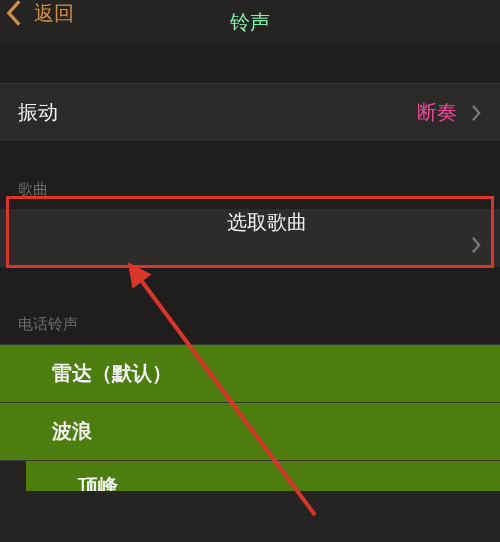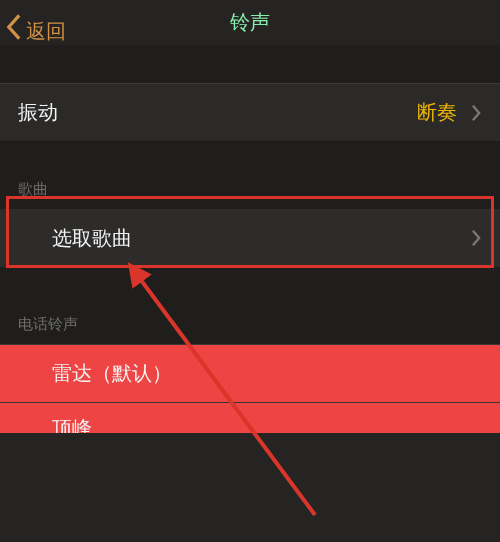--- a/index.html
+++ b/index.html
@@ -21,24 +21,25 @@
     justify-content: center;
     position: relative;
     background: #252423;
   }
   .back-btn {
     position: absolute;
     left: 6px;
     top: 0;
     bottom: 0;
     display: flex;
-    align-items: flex-end;
+    align-items: flex-start;
     color: #d19145;
     font-size: 20px;
     cursor: pointer;
+    gap: 8px;
   }
   .back-btn svg {
     width: 16px;
     height: 26px;
     margin-right: 4px;
   }
   .title {
     color: #86efac;
     font-size: 20px;
     font-weight: 500;
@@ -59,21 +60,21 @@
     border-bottom: 1px solid #1a1918;
     position: relative;
   }
   .row-label {
     font-size: 20px;
     color: #f3f3f3;
   }
   .row-value {
     margin-left: auto;
     font-size: 20px;
-    color: #eab308;
+    color: #ec4899;
     padding-right: 4px;
   }
   .chevron {
     margin-left: 10px;
   }
   .chevron svg {
     width: 11px;
     height: 18px;
     display: block;
   }
@@ -85,20 +86,21 @@
     background: #1f1e1d;
   }
 
   .song-row {
     height: 58px;
     display: flex;
     align-items: center;
     padding: 0 18px 0 52px;
     background: #2d2c2b;
     position: relative;
+    flex-direction: column;
   }
   .song-row .row-label {
     font-size: 20px;
   }
 
   .highlight-box {
     position: absolute;
     left: 6px;
     right: 6px;
     top: 196px;
@@ -109,23 +111,24 @@
   }
 
   .arrow {
     position: absolute;
     pointer-events: none;
   }
 
   .ringtone-list .row {
     height: 57px;
     padding-left: 52px;
-    background: #ef4444;
+    background: #4d7c0f;
     border-top: none;
     border-bottom: 1px solid #383735;
+    font-weight: bold;
   }
   .ringtone-list .row:first-child {
     border-top: 1px solid #3a3937;
   }
   .ringtone-list .row:last-child {
     border-bottom: none;
   }
 
   .section-header.tight {
     padding-top: 48px;
@@ -169,21 +172,24 @@
       </svg>
   </span>
 </div>
 
 <div class="section-header tight">电话铃声</div>
 
 <div class="ringtone-list">
   <div class="row">
     <span class="row-label">雷达（默认）</span>
   </div>
-  <div class="row" style="height:30px; overflow:hidden;">
+  <div class="row">
+    <span class="row-label">波浪</span>
+  </div>
+  <div class="row" style="height:30px; overflow:hidden;margin-left:26px;">
     <span class="row-label" style="transform:translateY(10px);">顶峰</span>
   </div>
 </div>
 
 <div class="highlight-box"></div>
 
 <svg class="arrow" style="left:120px; top:260px;" width="220" height="270">
   <defs>
     <marker id="ahead" markerWidth="12" markerHeight="12" refX="3" refY="3" orient="auto">
       <path d="M0,0 L6,3 L0,6 Z" fill="#d9352a"></path>

